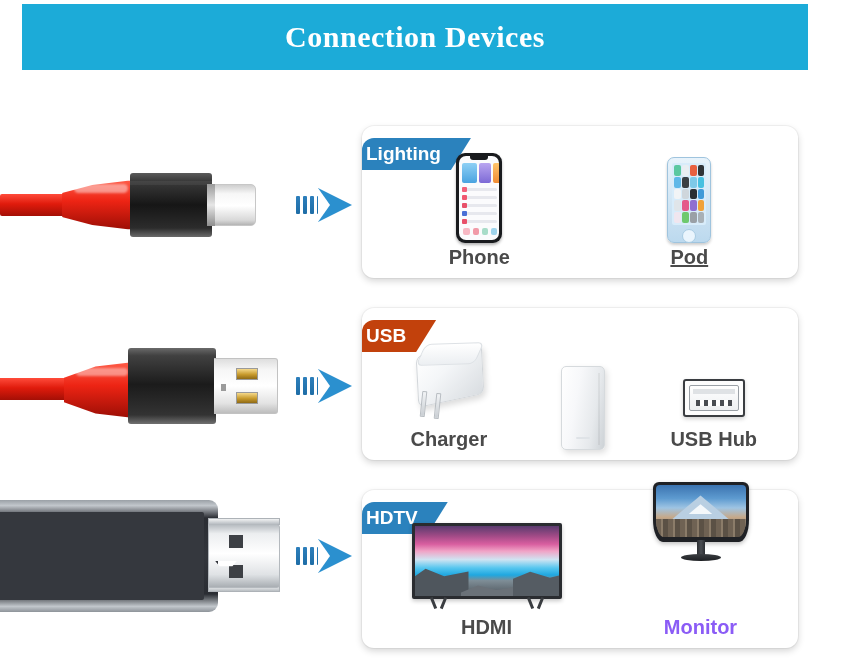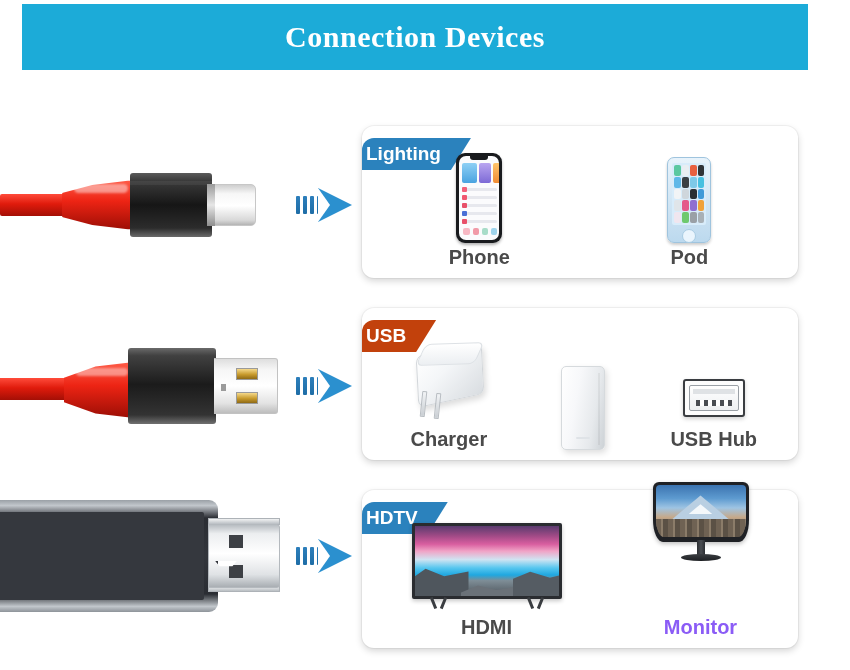--- a/index.html
+++ b/index.html
@@ -426,21 +426,21 @@
                   <i style="background: rgb(143, 111, 208);"></i>
                   <i style="background: rgb(240, 162, 58);"></i>
                   <i style="background: rgb(240, 230, 239);"></i>
                   <i style="background: rgb(110, 201, 110);"></i>
                   <i style="background: rgb(154, 160, 166);"></i>
                   <i style="background: rgb(168, 176, 182);"></i>
                 </div>
               <div class="ipod-home"></div>
             </div>
           </div>
-          <div class="item-label" style="color: rgb(74, 74, 74);">Pod</div>
+          <div class="item-label" style="color: rgb(74, 74, 74); text-decoration: underline;">Pod</div>
         </div>
 
       </div>
     </div>
   </div>
 
   <div class="row" id="row-usb">
     <div class="cable-zone">
       <div class="usb-wire"></div>
       <div class="usb-boot"></div>

